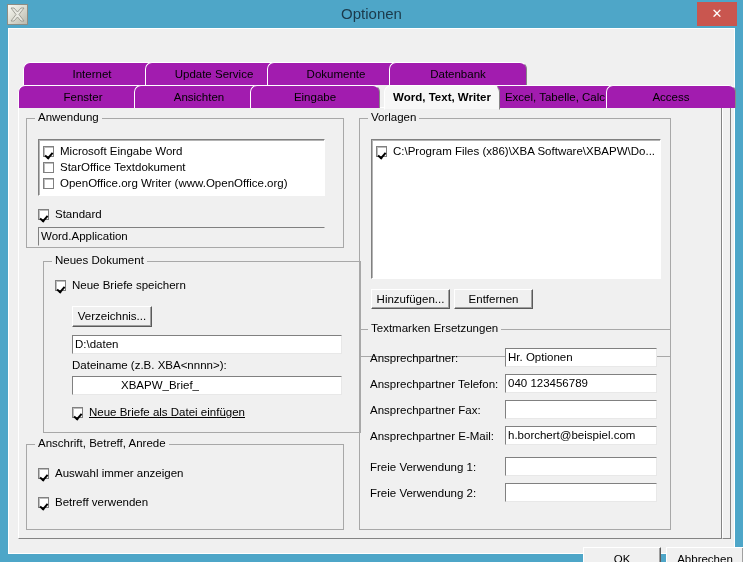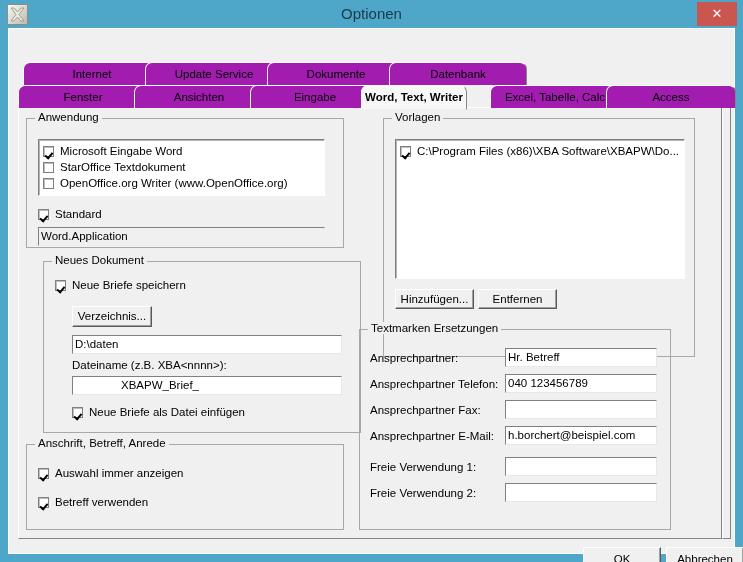--- a/index.html
+++ b/index.html
@@ -269,21 +269,21 @@
 
     <div class="tab row2" style="left:9px; width:130px; z-index:21;">
       <span>Fenster</span>
     </div>
     <div class="tab row2" style="left:125px; width:130px; z-index:22;">
       <span>Ansichten</span>
     </div>
     <div class="tab row2" style="left:241px; width:130px; z-index:23;">
       <span>Eingabe</span>
     </div>
-    <div class="tab row2 active" style="left:352px; width:106px;">
+    <div class="tab row2 active" style="left:375px; width:116px;">
       <span>Word, Text, Writer</span>
     </div>
     <div class="tab row2" style="left:481px; width:130px; z-index:24;">
       <span>Excel, Tabelle, Calc</span>
     </div>
     <div class="tab row2" style="left:597px; width:130px; z-index:25;">
       <span>Access</span>
     </div>
 
     <div id="tab-stub"></div>
@@ -325,59 +325,59 @@
         </div>
 
         <div class="button" style="left:28px; top:44px; width:80px; height:21px; line-height:19px;">Verzeichnis...</div>
 
         <div class="textfield" style="left:28px; top:73px; width:270px;">D:\daten</div>
 
         <div class="static-label" style="left:28px; top:97px;">Dateiname (z.B. XBA&lt;nnnn&gt;):</div>
 
         <div class="textfield" style="left:28px; top:114px; width:270px;padding-left:48px;">XBAPW_Brief_</div>
 
-        <div class="cb-row" style="left:28px; top:144px;">
+        <div class="cb-row" style="left:28px; top:144px;text-decoration:underline;">
           <span class="cbox checked"></span>
           <span class="cb-label">Neue Briefe als Datei einfügen</span>
         </div>
       </div>
 
       <div class="group" style="left:7px; top:336px; width:318px; height:86px;">
         <div class="group-title">Anschrift, Betreff, Anrede</div>
 
         <div class="cb-row" style="left:11px; top:22px;">
           <span class="cbox checked"></span>
           <span class="cb-label">Auswahl immer anzeigen</span>
         </div>
 
         <div class="cb-row" style="left:11px; top:51px;">
           <span class="cbox checked"></span>
           <span class="cb-label">Betreff verwenden</span>
         </div>
       </div>
 
-      <div class="group" style="left:340px; top:10px; width:312px; height:239px;margin-left:24px;">
+      <div class="group" style="left:340px; top:10px; width:312px; height:239px;">
         <div class="group-title">Vorlagen</div>
 
         <div class="listbox sunken" style="left:11px; top:20px; width:290px; height:140px;">
           <div class="list-row" style="margin-top:3px;">
             <span class="cbox checked"></span>
             <span class="cb-label">C:\Program Files (x86)\XBA Software\XBAPW\Do...</span>
           </div>
         </div>
 
         <div class="button" style="left:11px; top:170px; width:79px; height:20px; line-height:18px;">Hinzufügen...</div>
         <div class="button" style="left:94px; top:170px; width:79px; height:20px; line-height:18px;">Entfernen</div>
       </div>
 
       <div class="group" style="left:340px; top:221px; width:312px; height:201px;">
         <div class="group-title">Textmarken Ersetzungen</div>
 
         <div class="static-label" style="left:10px; top:22px;">Ansprechpartner:</div>
-        <div class="textfield" style="left:145px; top:18px; width:152px;">Hr. Betreff</div>
+        <div class="textfield" style="left:145px; top:18px; width:152px;">Hr. Optionen</div>
 
         <div class="static-label" style="left:10px; top:48px;">Ansprechpartner Telefon:</div>
         <div class="textfield" style="left:145px; top:44px; width:152px;">040 123456789</div>
 
         <div class="static-label" style="left:10px; top:74px;">Ansprechpartner Fax:</div>
         <div class="textfield" style="left:145px; top:70px; width:152px;"></div>
 
         <div class="static-label" style="left:10px; top:100px;">Ansprechpartner E-Mail:</div>
         <div class="textfield" style="left:145px; top:96px; width:152px;">h.borchert@beispiel.com</div>
 

